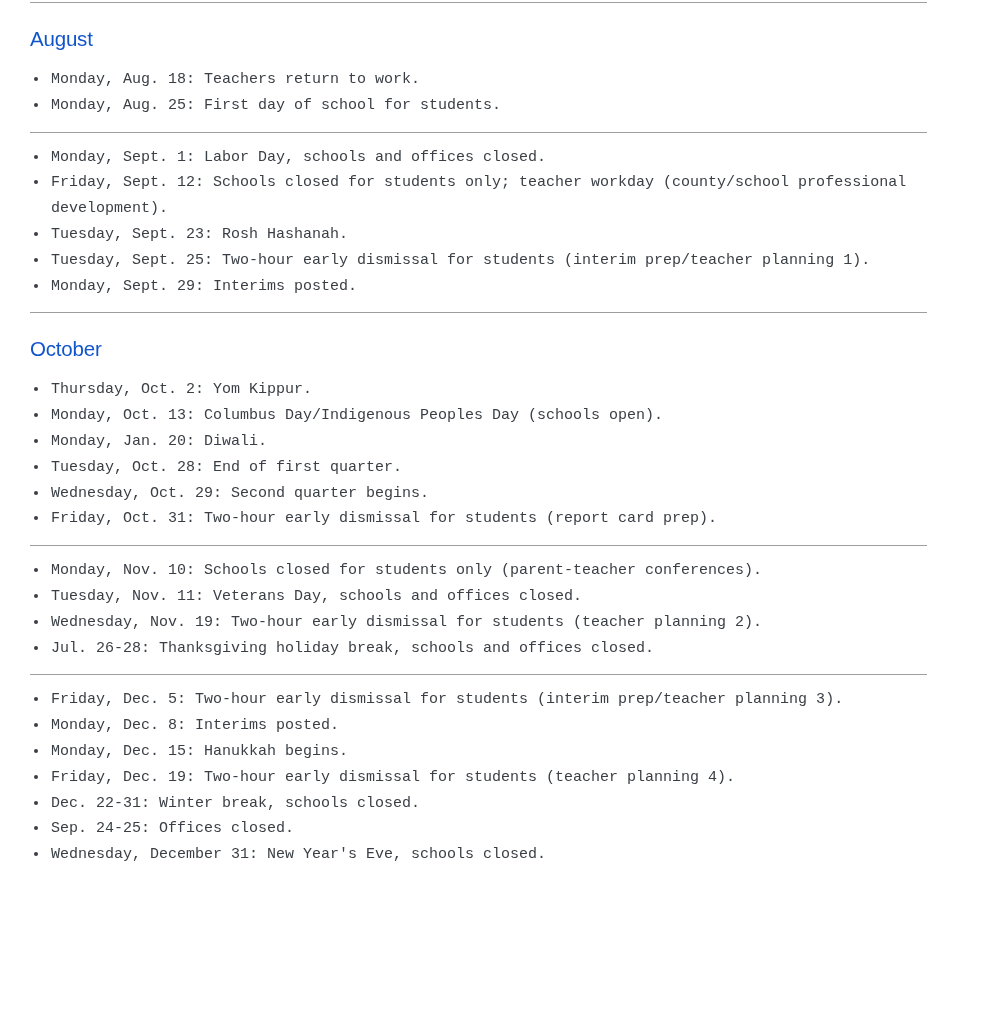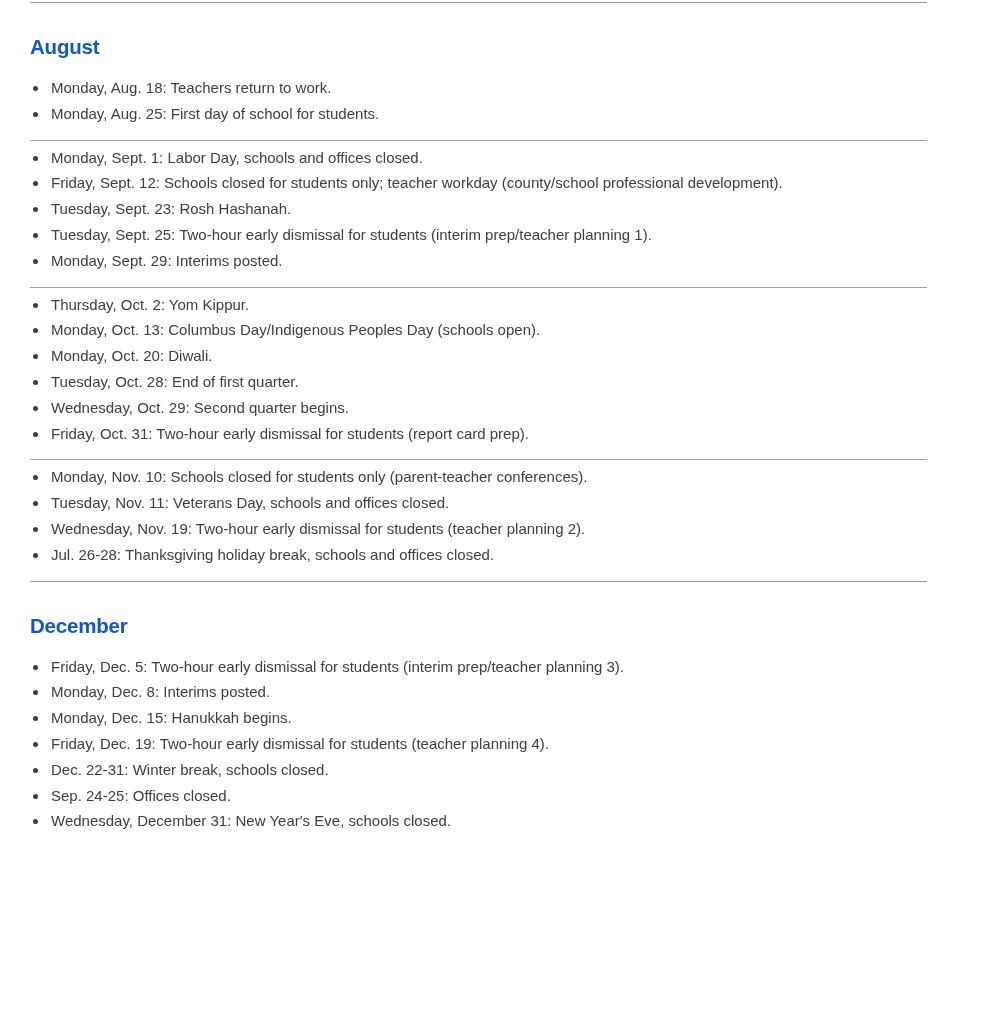--- a/index.html
+++ b/index.html
@@ -28,29 +28,30 @@
   .divider {
     border: none;
     border-top: 1px solid var(--divider-color);
     margin: 0;
     height: 0;
   }
   .month-heading {
     color: var(--heading-color);
     font-size: 20.5px;
     line-height: 24px;
-    font-weight: 700;
+    font-weight: 400;
     letter-spacing: -0.2px;
-    margin: 32px 0 16px 0;
+    margin: 24px 0 16px 0;
   }
   .event-list {
-    margin: 4px 0 13px 0;
+    margin: 12px 0 13px 0;
     padding-left: 19px;
     list-style: disc;
     color: var(--text-color);
+    font-family: Liberation Mono, monospace;
   }
   .event-item {
     font-size: 15px;
     line-height: 25.8px;
     color: var(--text-color);
     padding-left: 2px;
   }
 </style>
 </head>
 <body>
@@ -72,43 +73,43 @@
           <li class="event-item">Monday, Sept. 1: Labor Day, schools and offices closed.</li>
           <li class="event-item">Friday, Sept. 12: Schools closed for students only; teacher workday (county/school professional development).</li>
           <li class="event-item">Tuesday, Sept. 23: Rosh Hashanah.</li>
           <li class="event-item">Tuesday, Sept. 25: Two-hour early dismissal for students (interim prep/teacher planning 1).</li>
           <li class="event-item">Monday, Sept. 29: Interims posted.</li>
         </ul>
   </section>
 
   <section class="month-section">
     <hr class="divider">
+    <h2 class="month-heading">October</h2>
     <ul class="event-list">
           <li class="event-item">Thursday, Oct. 2: Yom Kippur.</li>
           <li class="event-item">Monday, Oct. 13: Columbus Day/Indigenous Peoples Day (schools open).</li>
-          <li class="event-item">Monday, Oct. 20: Diwali.</li>
+          <li class="event-item">Monday, Jan. 20: Diwali.</li>
           <li class="event-item">Tuesday, Oct. 28: End of first quarter.</li>
           <li class="event-item">Wednesday, Oct. 29: Second quarter begins.</li>
           <li class="event-item">Friday, Oct. 31: Two-hour early dismissal for students (report card prep).</li>
         </ul>
   </section>
 
   <section class="month-section">
     <hr class="divider">
     <ul class="event-list">
           <li class="event-item">Monday, Nov. 10: Schools closed for students only (parent-teacher conferences).</li>
           <li class="event-item">Tuesday, Nov. 11: Veterans Day, schools and offices closed.</li>
           <li class="event-item">Wednesday, Nov. 19: Two-hour early dismissal for students (teacher planning 2).</li>
           <li class="event-item">Jul. 26-28: Thanksgiving holiday break, schools and offices closed.</li>
         </ul>
   </section>
 
   <section class="month-section">
     <hr class="divider">
-    <h2 class="month-heading">December</h2>
     <ul class="event-list">
           <li class="event-item">Friday, Dec. 5: Two-hour early dismissal for students (interim prep/teacher planning 3).</li>
           <li class="event-item">Monday, Dec. 8: Interims posted.</li>
           <li class="event-item">Monday, Dec. 15: Hanukkah begins.</li>
           <li class="event-item">Friday, Dec. 19: Two-hour early dismissal for students (teacher planning 4).</li>
           <li class="event-item">Dec. 22-31: Winter break, schools closed.</li>
           <li class="event-item">Sep. 24-25: Offices closed.</li>
           <li class="event-item">Wednesday, December 31: New Year's Eve, schools closed.</li>
         </ul>
   </section>

